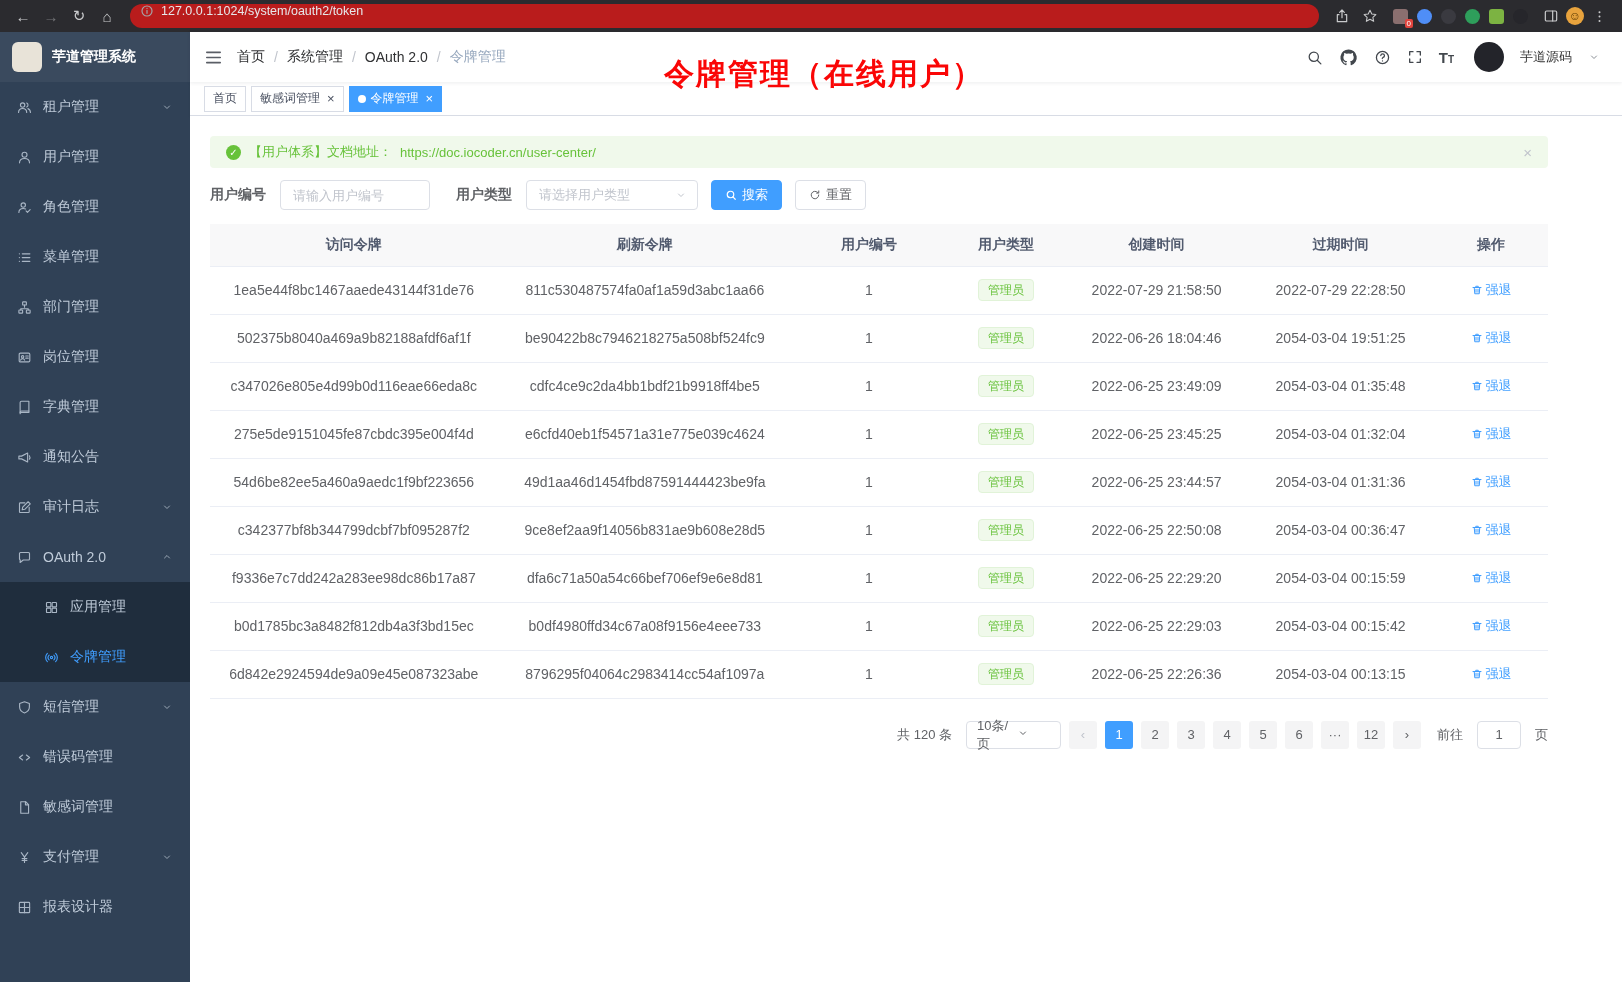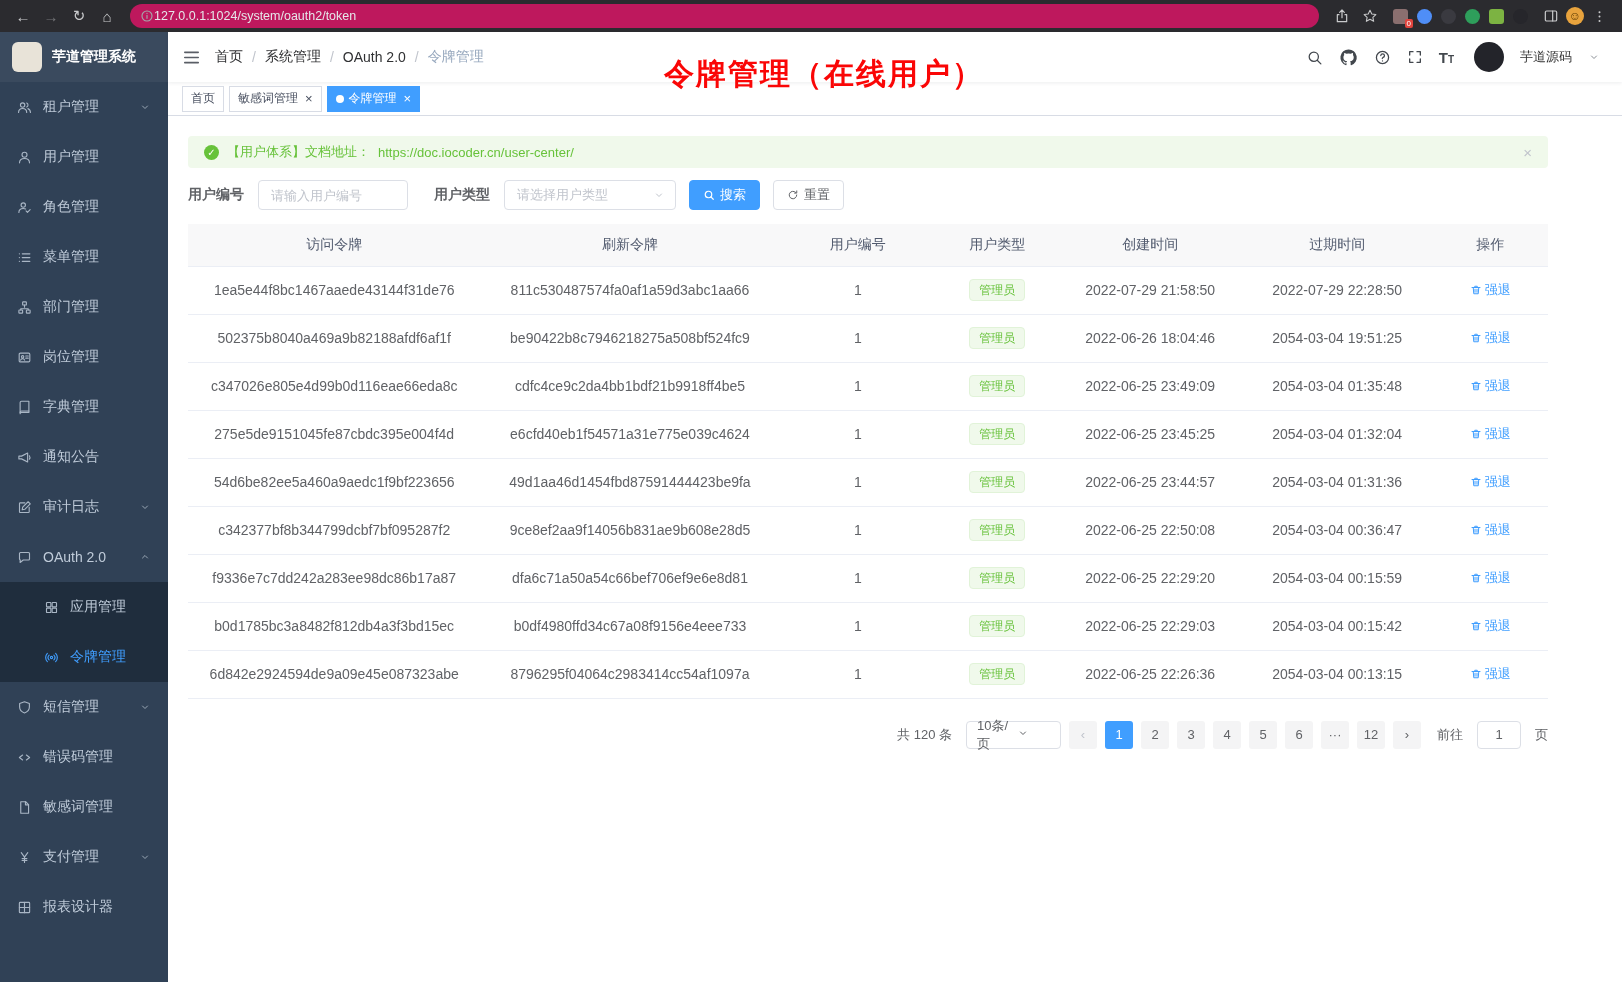--- a/index.html
+++ b/index.html
@@ -3,34 +3,34 @@
 <meta charset="utf-8">
 <style>
 *{box-sizing:border-box;margin:0;padding:0}
 html,body{width:1622px;height:982px;overflow:hidden}
 body{font-family:"Liberation Sans","DejaVu Sans",sans-serif;background:#fff;position:relative;font-size:14px}
 
 
 .chrome{height:32px;background:#2b2b2f;display:flex;align-items:center;padding:0 10px;gap:2px}
 .c-btn{width:26px;height:26px;display:flex;align-items:center;justify-content:center;color:#c9cacc;font-size:15px;flex:none;border-radius:4px;cursor:pointer}
 .c-btn.dim{opacity:.45}
-.url-bar{flex:1;height:24px;background:#be185d;border-radius:12px;display:flex;align-items:center;padding:0 10px;margin:0 8px;min-width:0;cursor:text}
+.url-bar{flex:1;height:24px;background:#b91c1c;border-radius:12px;display:flex;padding:0 10px;margin:0 8px;gap:7px;min-width:0;cursor:text}
 .u-ico{color:#a5a6aa;display:flex}
 .url-text{color:#e6e7ea;font-size:12.5px;white-space:nowrap}
 .ext-wrap{display:flex;align-items:center;gap:9px;margin:0 8px}
 .ext{width:15px;height:15px;flex:none;position:relative;display:flex;align-items:center;justify-content:center;cursor:pointer}
 .ext.rd{border-radius:50%}
 .ext.sq{border-radius:3px;background:#8a6f6f}
 .ext.b1{background:#4f8ef7}.ext.b2{background:#3a3a40}.ext.b3{background:#2e9e5b}.ext.b4{background:#7cb342;border-radius:3px}.ext.b5{background:#26262b}
 .ext-badge{position:absolute;bottom:-4px;right:-5px;background:#e0443e;color:#fff;font-size:8px;font-style:normal;border-radius:2px;padding:0 2px;line-height:9px}
 .ext.profile{background:#e8a33d;color:#5c3b00;font-size:12px;width:18px;height:18px}
 
 
 .app{display:flex;height:950px}
-.sidebar{width:168px;background:#304156;flex:none;display:flex;flex-direction:column;overflow:hidden}
+.sidebar{width:190px;background:#304156;flex:none;display:flex;flex-direction:column;overflow:hidden}
 .logo{height:50px;display:flex;align-items:center;gap:10px;padding:0 12px;background:rgba(255,255,255,.05);cursor:pointer}
 .logo-avatar{width:30px;height:30px;border-radius:6px;background:#e8e3d8;flex:none}
 .logo-title{color:#fff;font-weight:700;font-size:14px;white-space:nowrap}
 .menu{flex:1}
 .menu-item{height:50px;display:flex;align-items:center;gap:11px;padding:0 17px;color:#bfcbd9;font-size:14px;cursor:pointer;white-space:nowrap}
 .menu-item .mi-icon{display:flex;color:#a9b6c5;flex:none}
 .menu-item .mi-label{flex:1}
 .menu-item .mi-caret{color:#9aa7b5;display:flex}
 .menu-item.sub{background:#1f2d3d;padding-left:44px}
 .menu-item.active{color:#409eff}
@@ -73,21 +73,21 @@
 .f-input{width:150px;height:30px;border:1px solid #dcdfe6;border-radius:4px;padding:0 12px;font-size:13px;color:#606266;outline:none;font-family:inherit}
 .f-input::placeholder{color:#c0c4cc}
 .f-select{width:172px;height:30px;border:1px solid #dcdfe6;border-radius:4px;display:flex;align-items:center;padding:0 10px 0 12px;font-size:13px;color:#c0c4cc;cursor:pointer}
 .f-select .ph{flex:1}
 .f-select .sel-caret{color:#c0c4cc;display:flex}
 .btn{height:30px;border-radius:4px;border:1px solid #dcdfe6;background:#fff;color:#606266;font-size:13px;display:inline-flex;align-items:center;gap:5px;padding:0 13px;cursor:pointer;font-family:inherit}
 .btn.primary{background:#409eff;border-color:#409eff;color:#fff;margin-left:13px}
 .btn.plain{margin-left:13px}
 
 .data-table{width:100%;border-collapse:collapse;table-layout:fixed}
-.data-table th{height:42px;background:#f8f8f9;color:#515a6e;font-size:14px;font-weight:400;border-bottom:1px solid #ebeef5;text-align:center;white-space:nowrap}
+.data-table th{height:42px;background:#f8f8f9;color:#515a6e;font-size:14px;font-weight:700;border-bottom:1px solid #ebeef5;text-align:center;white-space:nowrap}
 .data-table td{height:48px;color:#606266;font-size:14px;border-bottom:1px solid #ebeef5;text-align:center;white-space:nowrap;overflow:hidden}
 .badge{display:inline-block;background:#f0f9eb;border:1px solid #e1f3d8;color:#67c23a;font-size:12px;border-radius:4px;padding:2px 9px;line-height:16px}
 .action-link{color:#409eff;font-size:13px;display:inline-flex;align-items:center;gap:3px;cursor:pointer;text-decoration:none}
 .a-icon{display:flex}
 
 .pagination{display:flex;align-items:center;justify-content:flex-end;margin-top:22px;gap:8px;font-size:13px;color:#606266}
 .pg-total{margin-right:6px}
 .pg-size{width:95px;height:28px;border:1px solid #dcdfe6;border-radius:4px;display:flex;align-items:center;padding:0 8px 0 10px;color:#606266;cursor:pointer;gap:4px}
 .pg-size span{flex:1}
 .pg-btn{min-width:28px;height:28px;border:none;background:#f4f4f5;color:#606266;border-radius:3px;font-size:13px;cursor:pointer;font-family:inherit;padding:0 5px}

